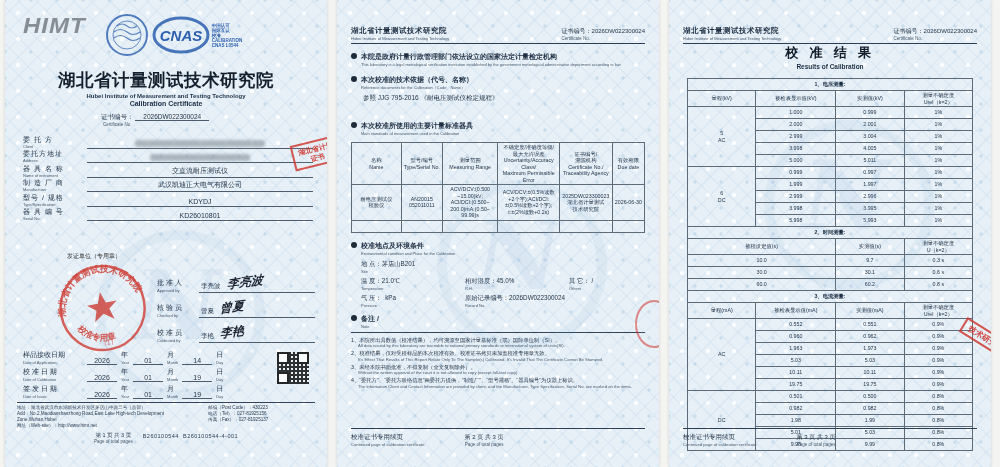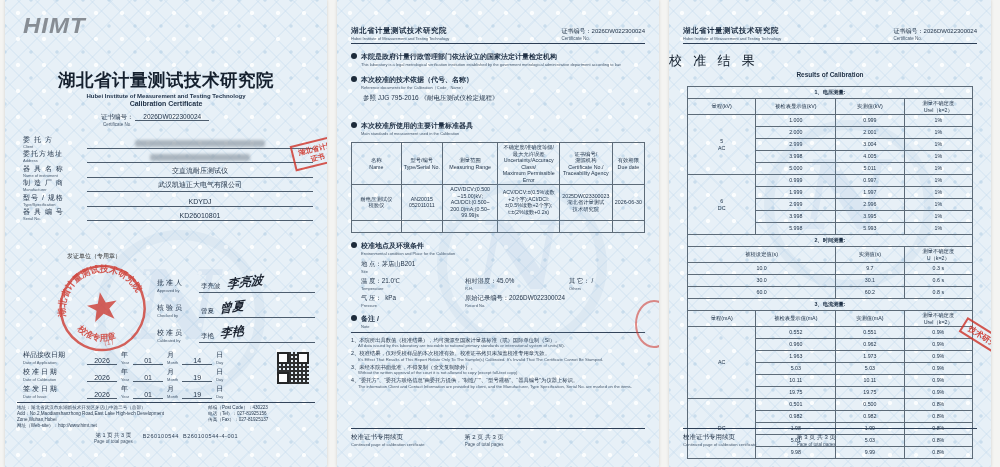--- a/index.html
+++ b/index.html
@@ -93,36 +93,54 @@
   .envrow{display:flex;margin-top:3px;}
   .envitem{display:flex;flex-direction:column;margin-right:14px;}
   .envitem .v{font-size:6.3px;} .envitem .e{font-size:4px;color:#45586d;}
   .notesec{margin:6px 14px 0 14px;}
   .notelist{margin:3px 14px 0 14px;border-top:1px solid #33445a;padding-top:2px;}
   .ni{margin-top:2px;} .ni .cn{font-size:5.3px;line-height:6.5px;} .ni .en{font-size:4.2px;color:#45586d;line-height:5px;margin-left:7px;}
   .p23-footer{position:absolute;left:14px;right:14px;top:428px;border-top:1.4px solid #2c3e55;padding-top:4px;display:flex;gap:40px;}
   .p23-footer .fl .cn{font-size:6.5px;} .p23-footer .fl .en{font-size:4.2px;color:#45586d;}
   .p23-footer .fc{font-size:6px;text-align:center;} .p23-footer .fc .en45{display:block;}
   
-  .res-title{font-size:13px;font-weight:normal;letter-spacing:4px;margin-top:8px;font-family:"Liberation Serif",serif;color:#101c2a;}
+  .res-title{font-size:13px;font-weight:bold;letter-spacing:4px;text-align:center;margin-top:0;font-family:"Liberation Serif",serif;color:#101c2a;}
   .res-title-en{font-size:6.5px;font-weight:bold;text-align:center;margin-top:1px;}
   .restables{margin:8px 18px 0 18px;}
 </style>
 </head>
 <body>
 
 <div class="sheet-row">
 
   <div class="page">
     <div class="wm" style="left:90px;top:230px;">
         <span>N</span>
       </div>
 
     <div class="p1-top">
       <div class="himt pre">HIMT</div>
+      <div class="sealwrap">
+        <svg width="46" height="46" viewBox="0 0 46 46">
+          <circle cx="23" cy="23" r="20" fill="none" stroke="#2c5fae" stroke-width="2" opacity=".8"></circle>
+          <circle cx="23" cy="23" r="14" fill="none" stroke="#2c5fae" stroke-width="1" opacity=".7"></circle>
+          <path d="M10 20 q6 -5 13 0 q6 5 13 0 M10 26 q6 -5 13 0 q6 5 13 0 M13 14 q5 -4 10 0 q5 4 10 0" fill="none" stroke="#2c5fae" stroke-width="1.2" opacity=".75"></path>
+        </svg>
+        <svg width="58" height="40" viewBox="0 0 58 40">
+          <ellipse cx="29" cy="20" rx="27" ry="17" fill="none" stroke="#2c5fae" stroke-width="3" opacity=".85"></ellipse>
+          <text x="29" y="26" text-anchor="middle" font-size="15" font-weight="bold" font-style="italic" fill="#2c5fae">CNAS</text>
+        </svg>
+        <div class="cnas-side">
+          <div class="pre">中国认可</div>
+          <div class="pre">国际互认</div>
+          <div class="pre">校准</div>
+          <div class="pre">CALIBRATION</div>
+          <div class="pre">CNAS L0544</div>
+        </div>
+      </div>
     </div>
 
     <div class="org-cn pre">湖北省计量测试技术研究院</div>
     <div class="org-en pre">Hubei Institute of Measurement and Testing Technology</div>
     <div class="cert-en pre">Calibration Certificate</div>
 
     <div class="certno-row">
       <span class="pre">证书编号：</span>
       <span style="border-bottom:.8px solid #4d5d6e;padding:0 8px;" class="pre">2026DW022300024</span>
       <div class="en45 pre">Certificate No.</div>

